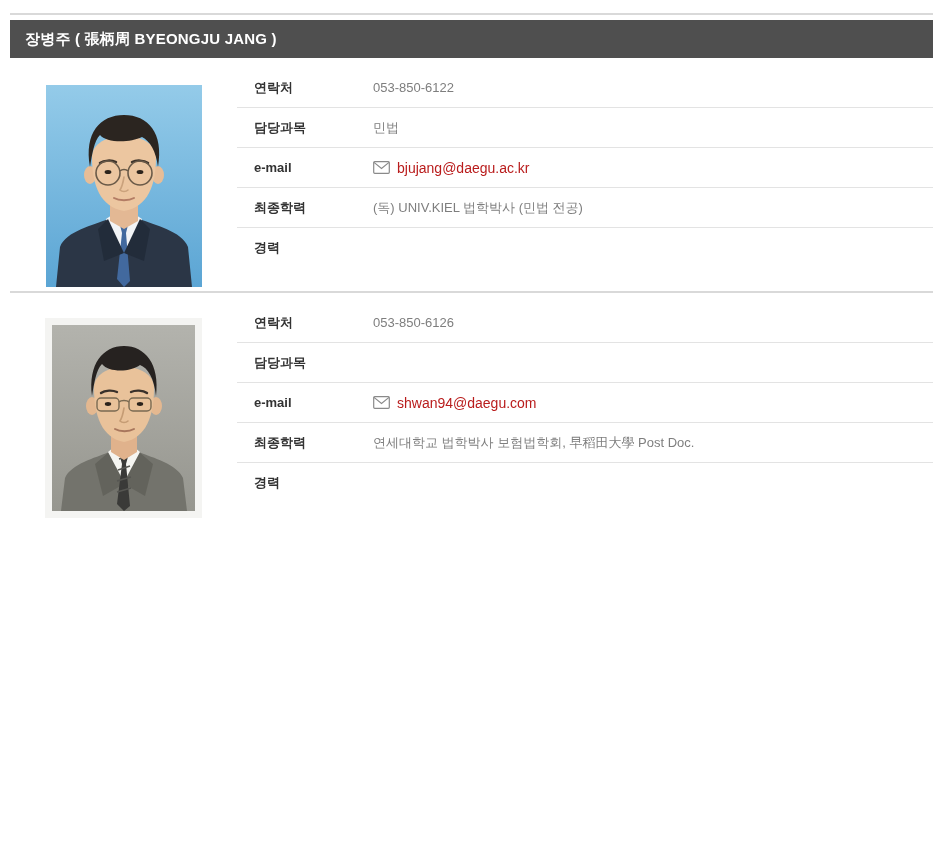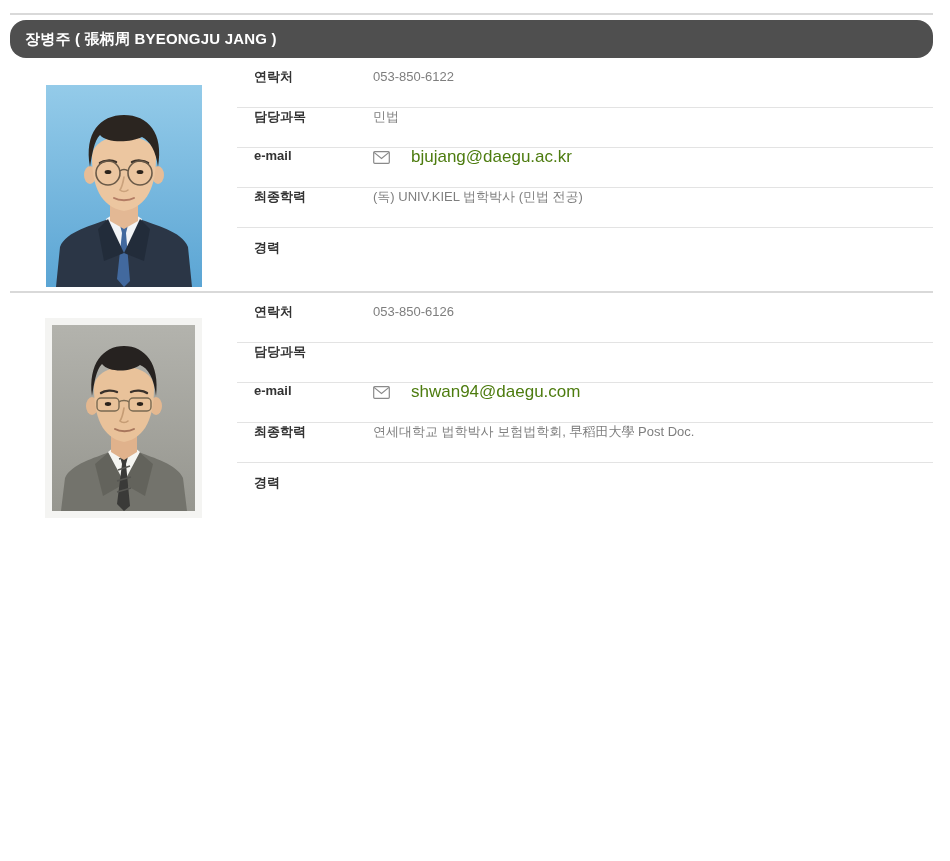--- a/index.html
+++ b/index.html
@@ -12,45 +12,44 @@
   .page { padding: 0 10px; width: 943px; }
 
   .section-line { height: 2px; background: #d9d9d9; margin-top: 13px; }
   .section:nth-of-type(2) .section-line { margin-top: 4px; }
 
   .header-bar {
     margin-top: 5px; height: 38px; background: #4f4f4f;
     color: #ffffff; font-size: 15px; font-weight: bold;
     line-height: 38px; padding-left: 15px;
     letter-spacing: 0.2px;
-    border-radius: 16px;
   }
 
   .content { display: flex; padding-top: 10px; align-items: flex-start; }
 
   .photo-col { width: 227px; flex: none; display: flex; justify-content: center; }
   .photo { margin-top: 17px; display: block; }
   .section:nth-of-type(2) .photo { margin-top: 15px; }
 
   .info-table { flex: 1; }
   .row {
-    display: flex; align-items: flex-start;
+    display: flex; align-items: center;
     min-height: 40px;
     border-bottom: 1px solid #e3e3e3;
   }
   .row.career-row { border-bottom: none; align-items: center; }
   .label-cell {
     width: 136px; flex: none; padding-left: 17px;
     font-size: 13px; font-weight: bold; color: #333333;
   }
   .value-cell {
     flex: 1; font-size: 13px; color: #7e7e7e; line-height: 18px;
   }
   .email-wrap { display: flex; align-items: center; gap: 7px; }
-  .email-wrap .value-text { color: #4d7c0f; font-size: 17px; margin-left: 14px; }
+  .email-wrap .value-text { color: #b91c1c; font-size: 14px; }
   .mail-icon { flex: none; display: inline-flex; }
   .career-row .value-cell {
     white-space: pre-line; line-height: 20px;
     padding: 14px 0 10px 0;
   }
 </style>
 </head>
 <body>
 
 <div class="page">

